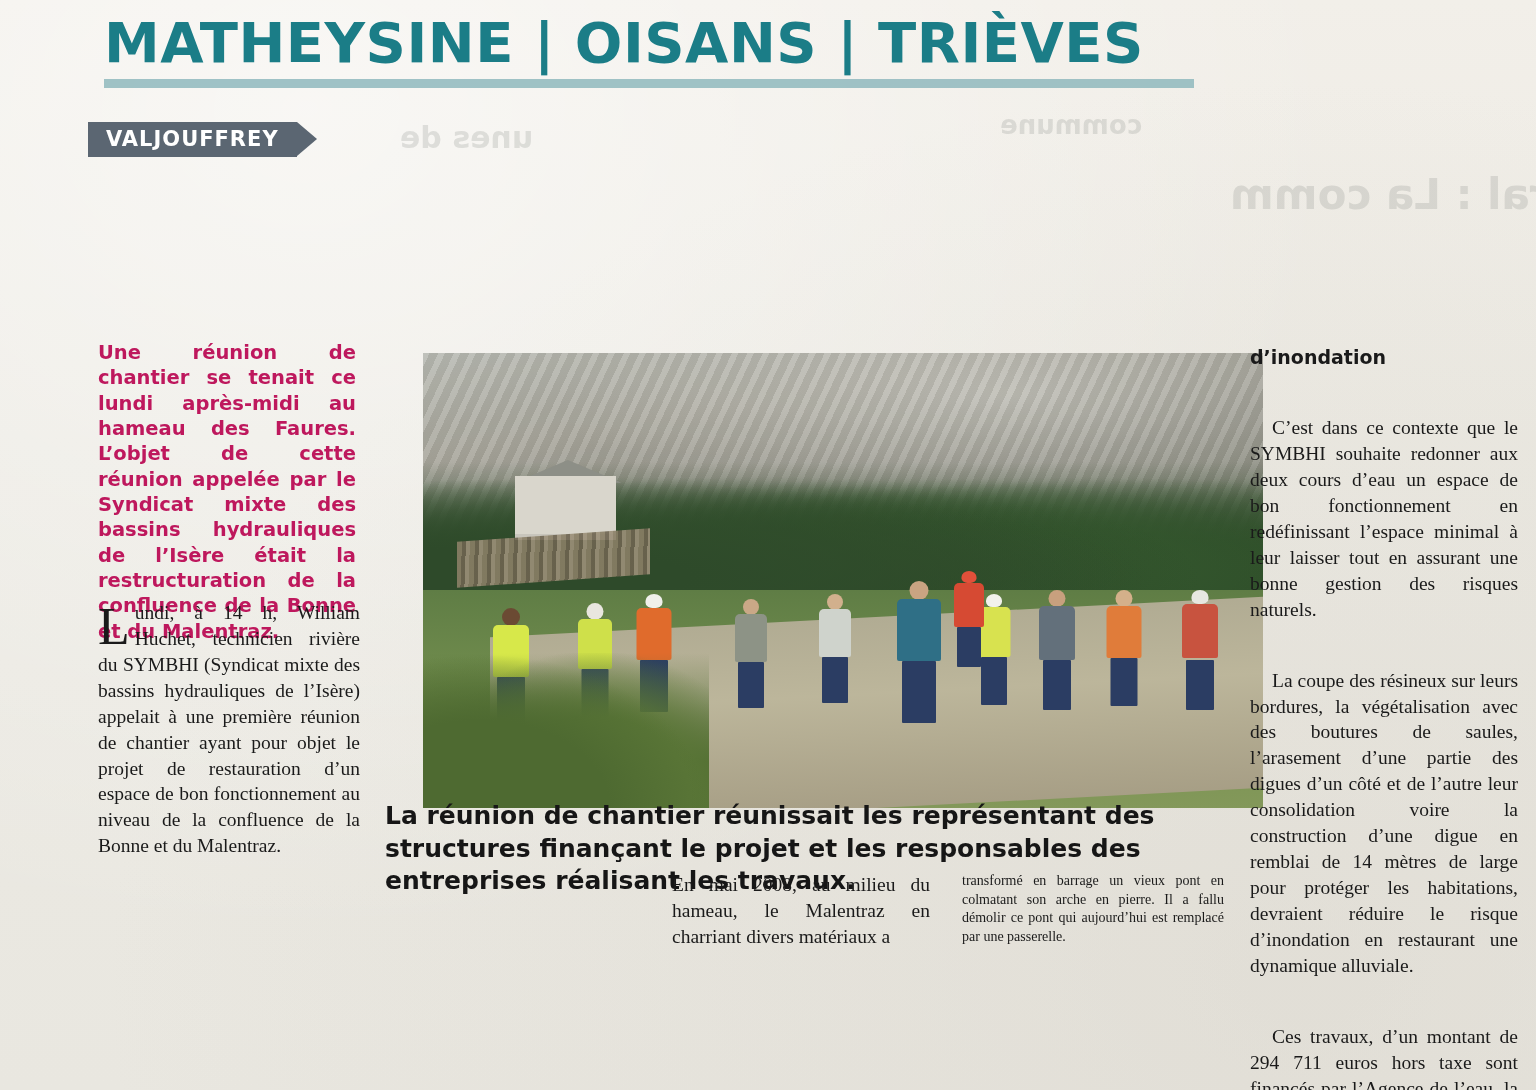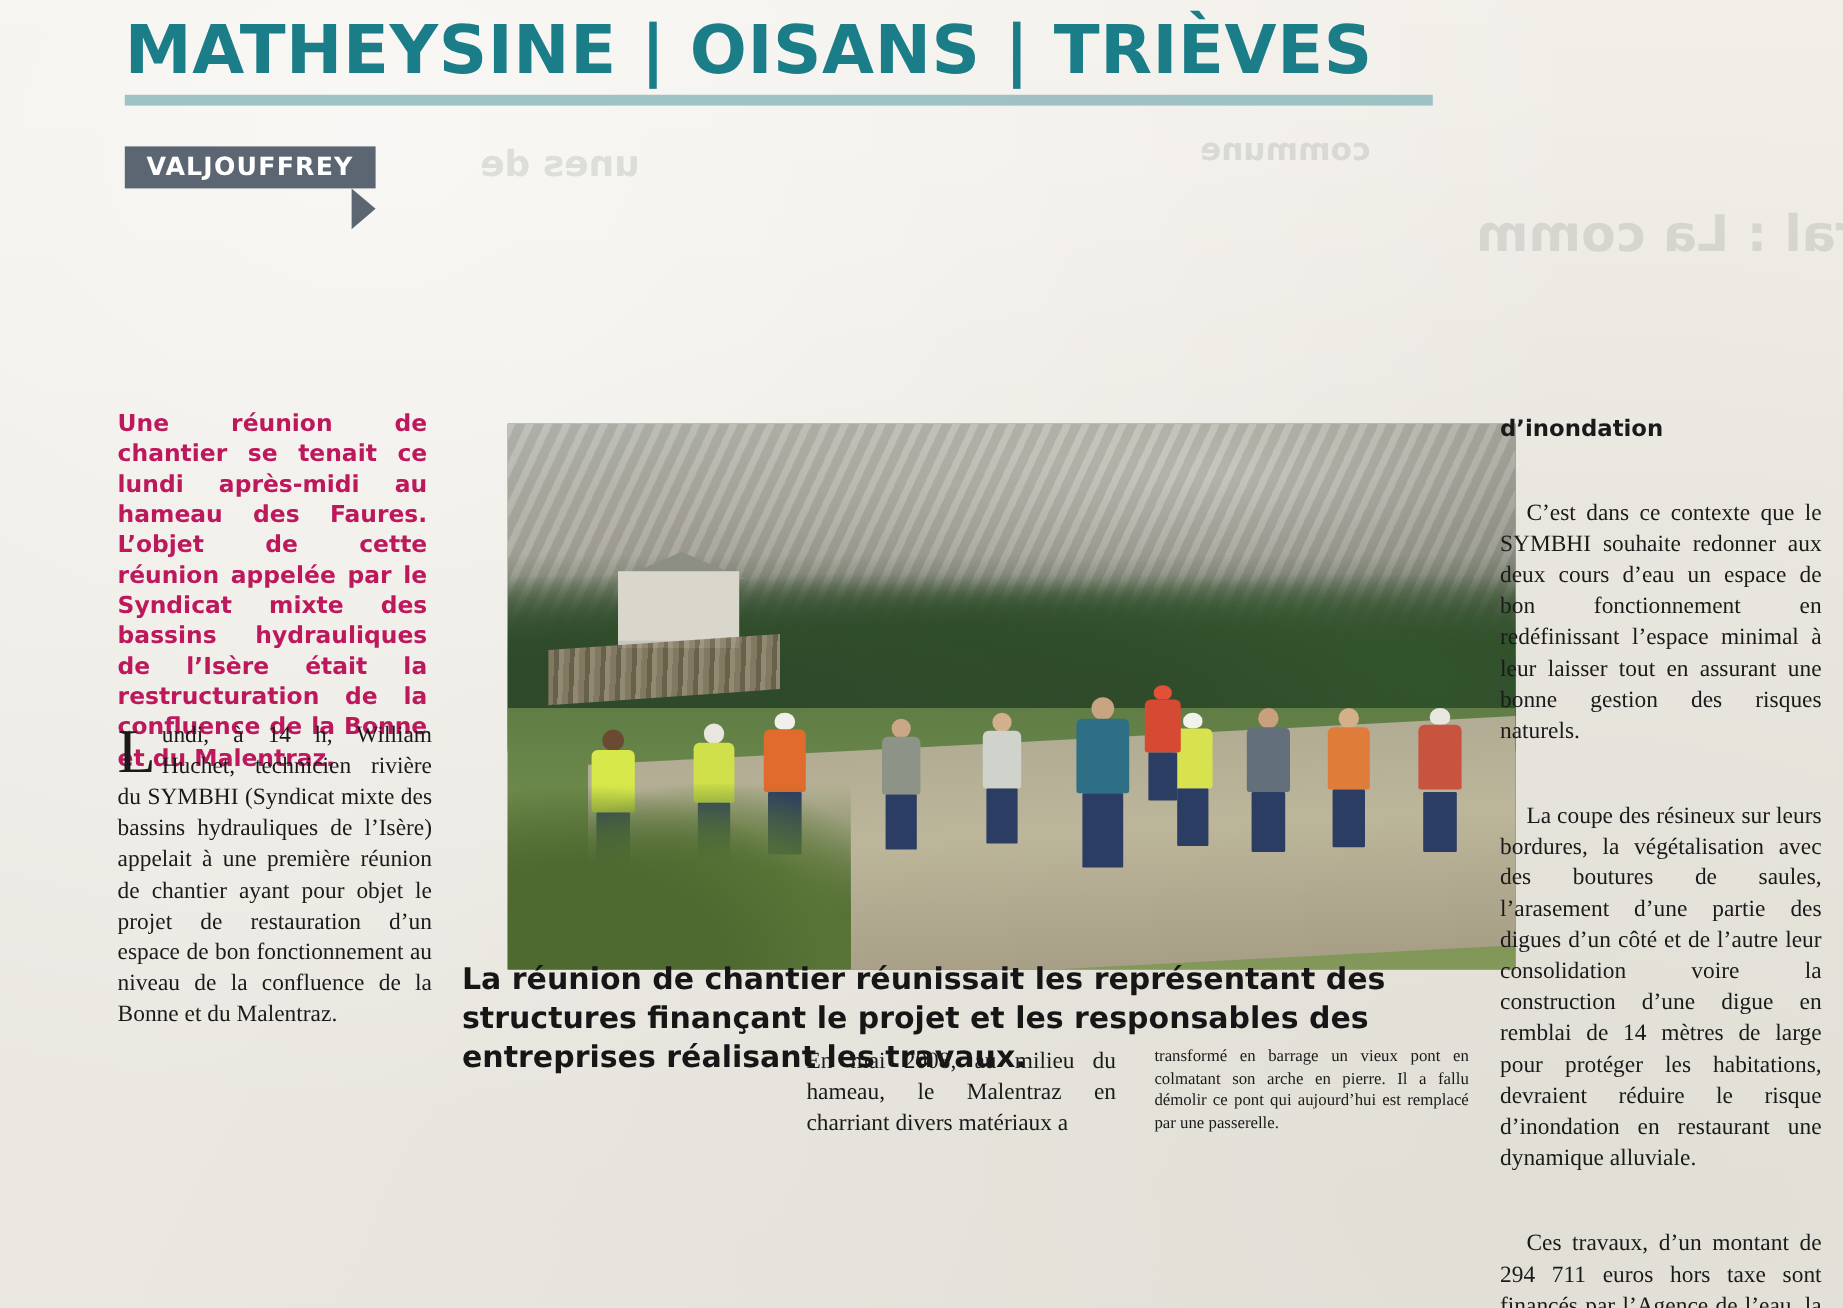--- a/index.html
+++ b/index.html
@@ -50,25 +50,24 @@
     margin-top: 6px;
     height: 9px;
     background: #8fb9bd;
     width: 1090px;
     opacity: 0.85;
   }
 
   
   .locality {
     position: absolute;
-    left: 104px;
+    left: 88px;
     top: 122px;
     display: flex;
-    align-items: flex-end;
-    flex-direction: column;
+    align-items: flex-start;
   }
   .locality-tag {
     background: #5b6672;
     color: #ffffff;
     font-family: "DejaVu Sans", sans-serif;
     font-weight: bold;
     font-size: 21px;
     letter-spacing: 1px;
     padding: 5px 18px 6px 18px;
   }

